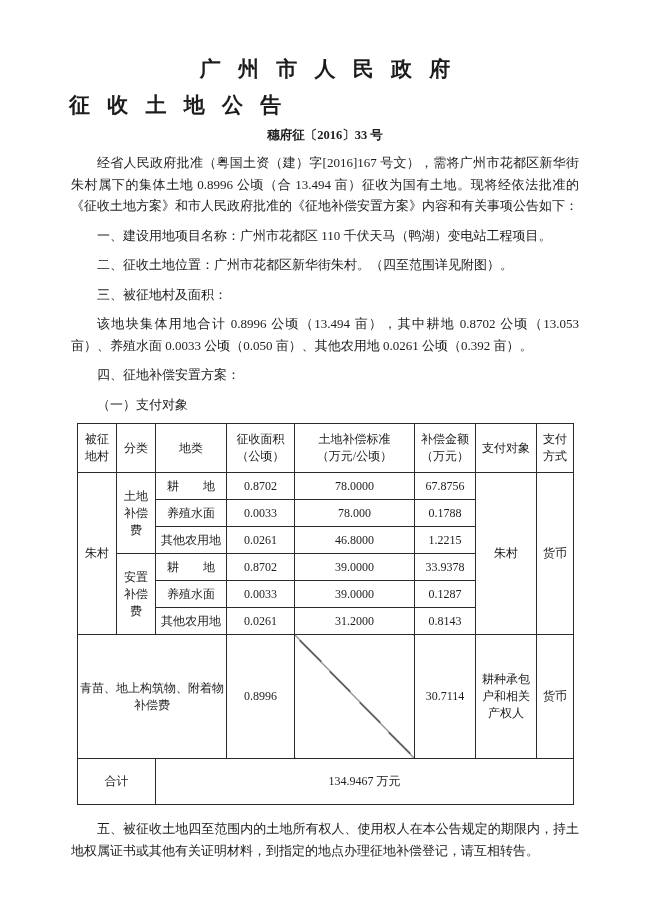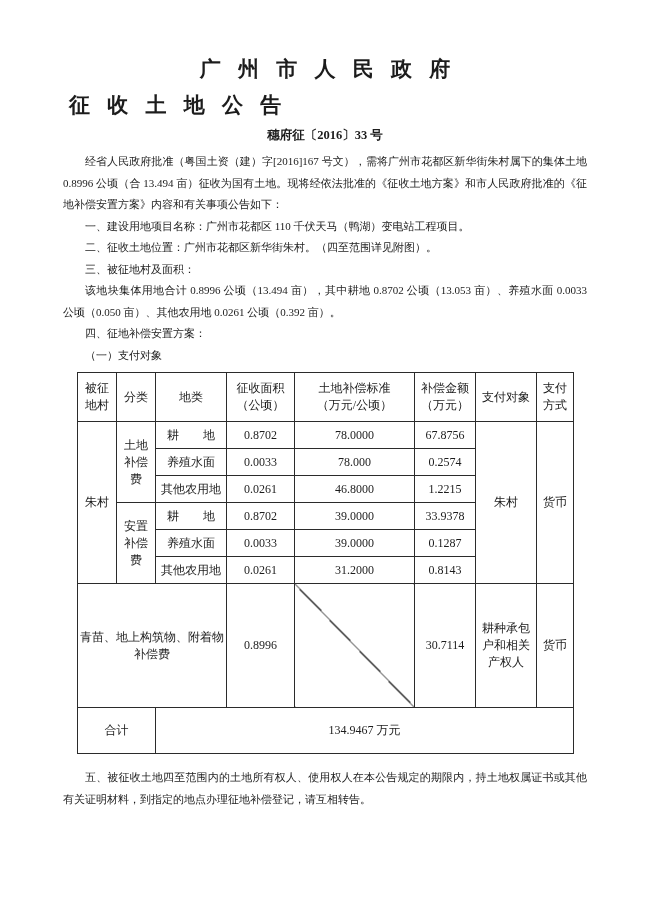--- a/index.html
+++ b/index.html
@@ -24,23 +24,23 @@
     font-size: 21px; font-weight: bold;
     text-align: left; letter-spacing: 6px; padding-left: 6px;
     margin: 10px 0 0 0; line-height: 26px;
   }
   .doc-number {
     font-size: 12.5px; text-align: center;
     margin: 8px 0 0 0; line-height: 18px; font-weight: bold;
   }
   .body-text { margin-top: 7px; }
   .para {
-    font-size: 11px; line-height: 21.5px;
+    font-size: 13px; line-height: 21.5px;
     text-align: justify; text-indent: 2em;
-    margin: 0;
+    margin: 8px;
   }
   .after-table { margin-top: 13px; }
   table.comp-table {
     border-collapse: collapse; table-layout: fixed;
     width: 497px; margin: 6px 0 0 14px;
     font-size: 12px;
   }
   .comp-table th, .comp-table td {
     border: 1px solid #2b2b2b;
     text-align: center; vertical-align: middle;
@@ -117,21 +117,21 @@
         <td>0.8702</td>
         <td>78.0000</td>
         <td>67.8756</td>
         <td rowspan="6">朱村</td>
         <td rowspan="6">货币</td>
       </tr>
       <tr class="d-row">
         <td>养殖水面</td>
         <td>0.0033</td>
         <td>78.000</td>
-        <td>0.2574</td>
+        <td>0.1788</td>
       </tr>
       <tr class="d-row">
         <td>其他农用地</td>
         <td>0.0261</td>
         <td>46.8000</td>
         <td>1.2215</td>
       </tr>
       <tr class="d-row">
         <td rowspan="3">安置
 补偿

